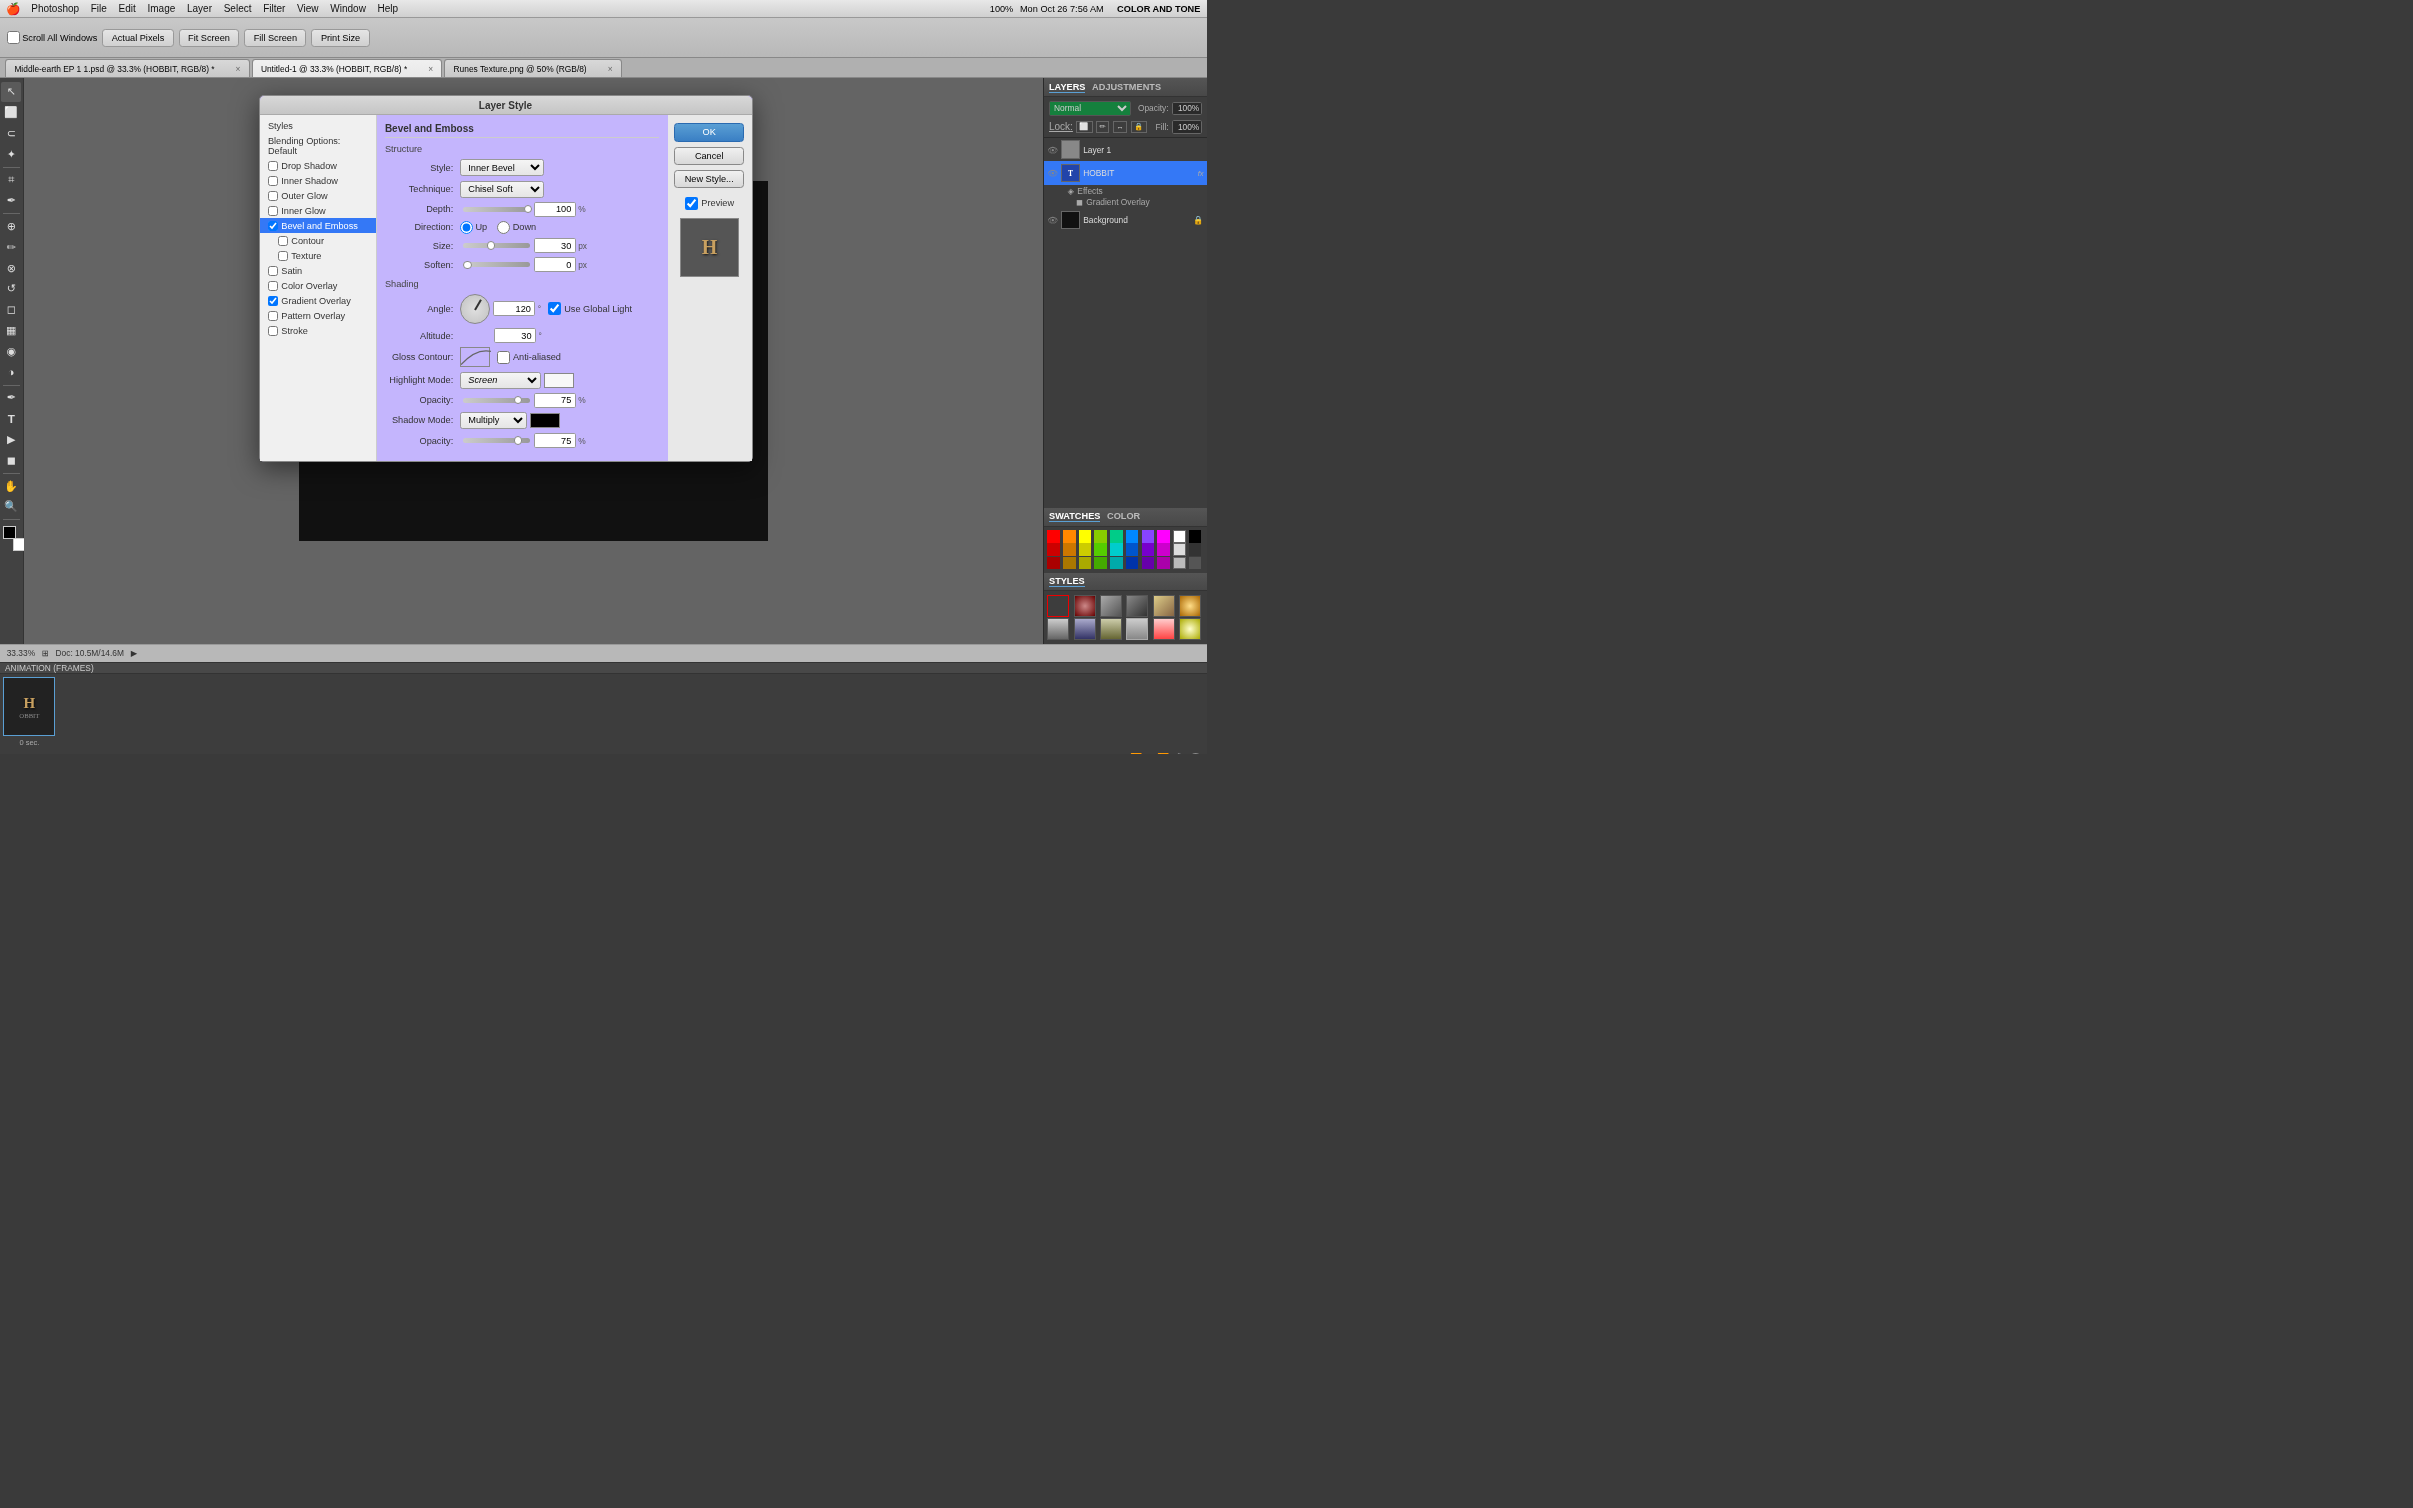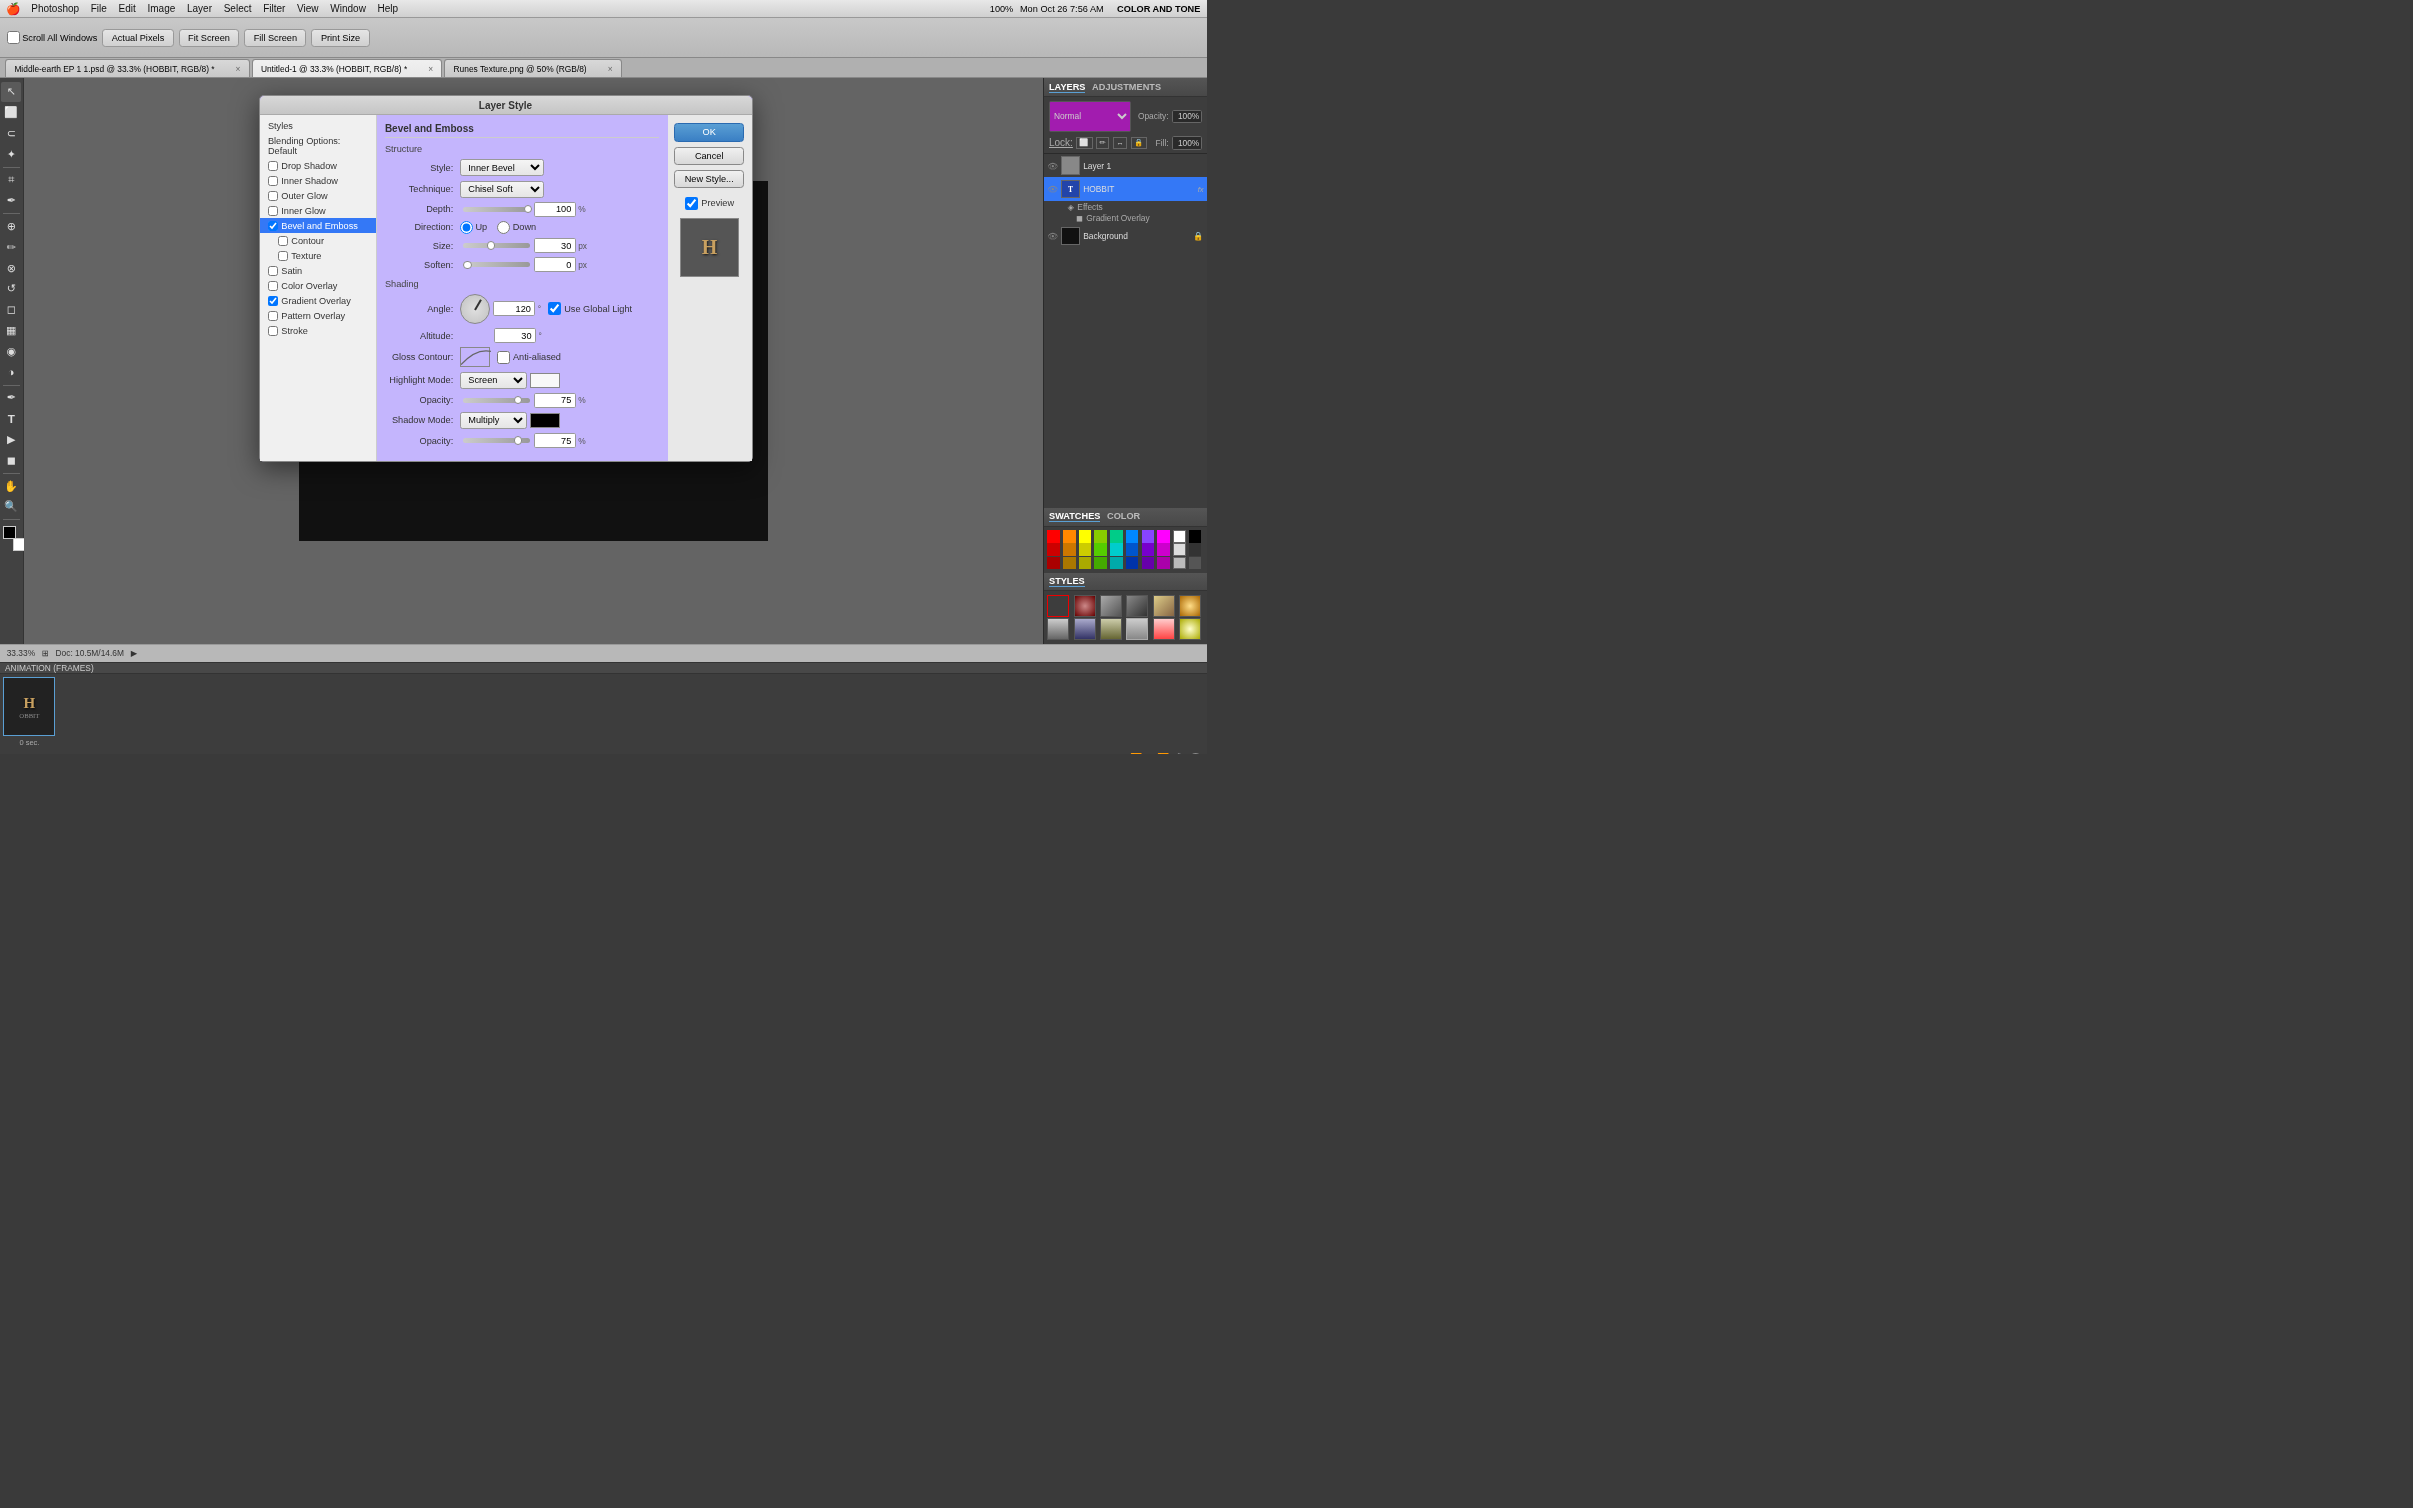--- a/index.html
+++ b/index.html
@@ -156,21 +156,21 @@
       align-items: center;
       padding: 0 5px;
       font-size: 9.2px;
       color: #ddd;
       font-weight: bold;
     }
     .panel-header .panel-tabs { display: flex; gap: 6.7px; }
     .panel-tab { cursor: pointer; color: #bbb; font-size: 9.2px; }
     .panel-tab.active { color: #fff; border-bottom: 1.7px solid #5a9fd4; }
     .blend-row { display: flex; align-items: center; padding: 2.5px 5px; gap: 3.4px; }
-    .blend-select { background: #a21caf; color: #ccc; border: 0.8px solid #555; border-radius: 1.7px; font-size: 8.4px; height: 31px; flex: 1; }
+    .blend-select { background: #15803d; color: #ccc; border: 0.8px solid #555; border-radius: 1.7px; font-size: 8.4px; height: 15px; flex: 1; }
     .lock-row { display: flex; align-items: center; padding: 1.7px 5px; gap: 3.4px; font-size: 8.4px; color: #bbb; }
     .layer-item { display: flex; align-items: center; padding: 1.7px 3.4px; height: 23.5px; cursor: pointer; gap: 3.4px; }
     .layer-item.selected { background: #3478f6; }
     .layer-thumb { width: 18.4px; height: 18.4px; border: 0.8px solid #666; background: #888; }
     .layer-name { font-size: 8.4px; color: #ddd; flex: 1; }
     .layer-eye { color: #888; font-size: 8.4px; cursor: pointer; }
     .fx-badge { font-size: 7.5px; color: #aaa; font-style: italic; }
     .effects-item { padding: 0.8px 5px 0.8px 23.5px; font-size: 8.4px; color: #aaa; display: flex; align-items: center; gap: 3.4px; }
 
     
@@ -648,21 +648,21 @@
                 </svg>
             </div>
             <label class="checkbox-label" style="margin-left:6.7px;">
               <input type="checkbox" style="">
               <span>Anti-aliased</span>
             </label>
           </div>
 
           <div class="form-row">
             <span class="form-label">Highlight Mode:</span>
-            <select class="form-select" style="width:67px;">
+            <select class="form-select" style="width:81px;font-style:italic;">
               <option selected="">Screen</option>
               <option>Multiply</option>
               <option>Normal</option>
             </select>
             <div class="color-swatch" style="background:#f8f8f8;margin-left:3.4px;"></div>
           </div>
           <div class="form-row">
             <span class="form-label">Opacity:</span>
             <div class="slider-track">
                 <div class="slider-thumb" style="left:75%;"></div>

